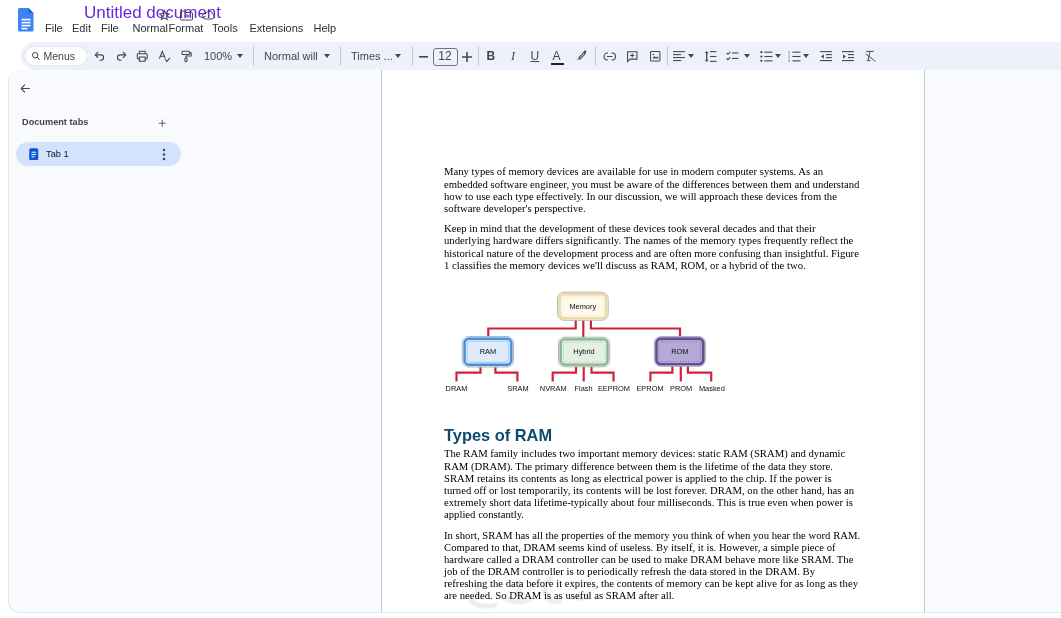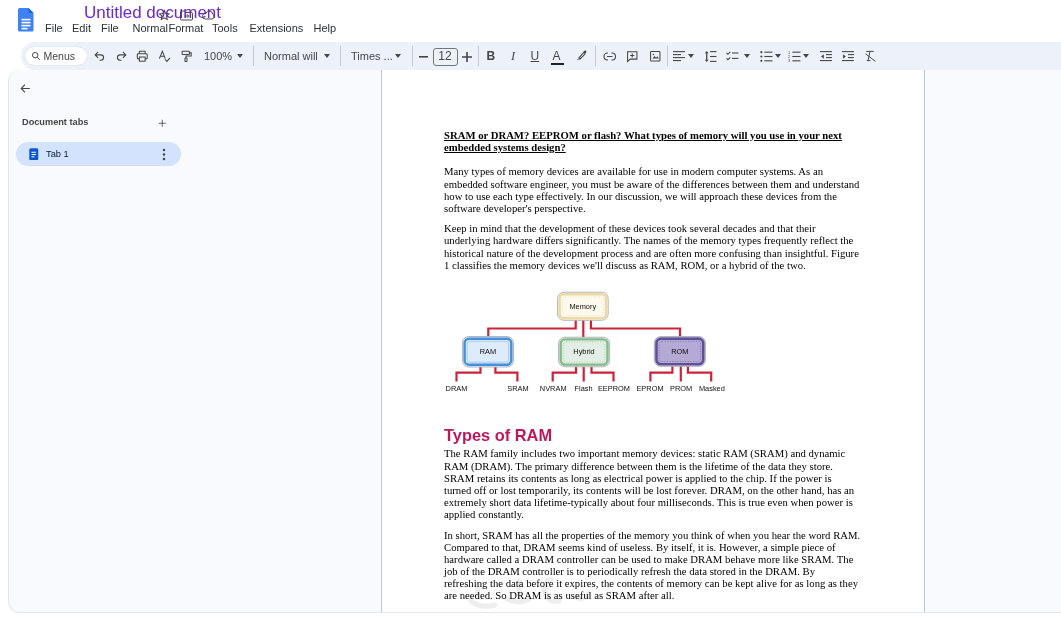--- a/index.html
+++ b/index.html
@@ -220,21 +220,20 @@
     <path d="M5 8.5 h9 M5 13 h9 M5 17.5 h6" stroke="#fff" stroke-width="2"></path>
   </svg>
   <span class="abs" style="left:37px;top:78.4px;font-size:9.3px;color:#001d35;line-height:12px;">Tab 1</span>
   <svg class="abs" style="left:148.5px;top:77.5px" width="12" height="13" viewBox="0 0 24 26" fill="#444746">
     <circle cx="12" cy="4" r="2.5"></circle>
       <circle cx="12" cy="13" r="2.5"></circle>
       <circle cx="12" cy="22" r="2.5"></circle>
   </svg>
 
   <div id="page">
-    <div class="doc" style="left:62px;top:58.8px;font-weight:bold;text-decoration:underline;">SRAM or DRAM? EEPROM or flash? What types of memory will you use in your next<br>embedded systems design?</div>
     <div class="doc" style="left:62px;top:95.4px;">Many types of memory devices are available for use in modern computer systems. As an<br>embedded software engineer, you must be aware of the differences between them and understand<br>how to use each type effectively. In our discussion, we will approach these devices from the<br>software developer's perspective.</div>
     <div class="doc" style="left:62px;top:152.2px;">Keep in mind that the development of these devices took several decades and that their<br>underlying hardware differs significantly. The names of the memory types frequently reflect the<br>historical nature of the development process and are often more confusing than insightful. Figure<br>1 classifies the memory devices we'll discuss as RAM, ROM, or a hybrid of the two.</div>
 
     <svg class="abs" style="left:59px;top:218.0px" width="292" height="110" viewBox="440 287 292 110">
       <g fill="none" stroke="#cb2439" stroke-width="2.2">
         <path d="M574.7 318 V327.5 H487.3 V336.5"></path>
         <path d="M589.9 318 V327.5 H679 V336.5"></path>
         <path d="M582.3 318 V337"></path>
         <path d="M479.5 364.5 V371.7 H455.5 V380.5"></path>
         <path d="M494.4 364.5 V371.7 H516.4 V380.5"></path>
@@ -270,21 +269,21 @@
         <text x="517" y="389.5">SRAM</text>
         <text x="552.2" y="389.5">NVRAM</text>
         <text x="582.6" y="389.5">Flash</text>
         <text x="612.9" y="389.5">EEPROM</text>
         <text x="649" y="389.5">EPROM</text>
         <text x="680.1" y="389.5">PROM</text>
         <text x="710.9" y="389.5">Masked</text>
       </g>
     </svg>
 
-    <div class="abs" style="left:62px;top:354.6px;font-size:16.4px;font-weight:bold;color:#be185d;line-height:20px;">Types of RAM</div>
+    <div class="abs" style="left:62px;top:354.6px;font-size:16.4px;font-weight:bold;color:#0c4a6e;line-height:20px;">Types of RAM</div>
     <div class="doc" style="left:62px;top:377.4px;">The RAM family includes two important memory devices: static RAM (SRAM) and dynamic<br>RAM (DRAM). The primary difference between them is the lifetime of the data they store.<br>SRAM retains its contents as long as electrical power is applied to the chip. If the power is<br>turned off or lost temporarily, its contents will be lost forever. DRAM, on the other hand, has an<br>extremely short data lifetime-typically about four milliseconds. This is true even when power is<br>applied constantly.</div>
     <svg class="abs" style="left:81px;top:503.0px;opacity:0.16" width="130" height="38" viewBox="0 0 130 38">
       <g fill="none" stroke="#9a9a9a" stroke-width="5" stroke-linecap="round">
         <path d="M8 28 q10 8 24 4"></path>
         <path d="M14 12 q2 6 0 12"></path>
         <path d="M44 26 q12 6 22 0"></path>
         <path d="M56 8 v14"></path>
         <path d="M88 6 q-8 2 -6 14 q2 10 14 8"></path>
         <path d="M112 24 q10 4 14-4"></path>
       </g>

